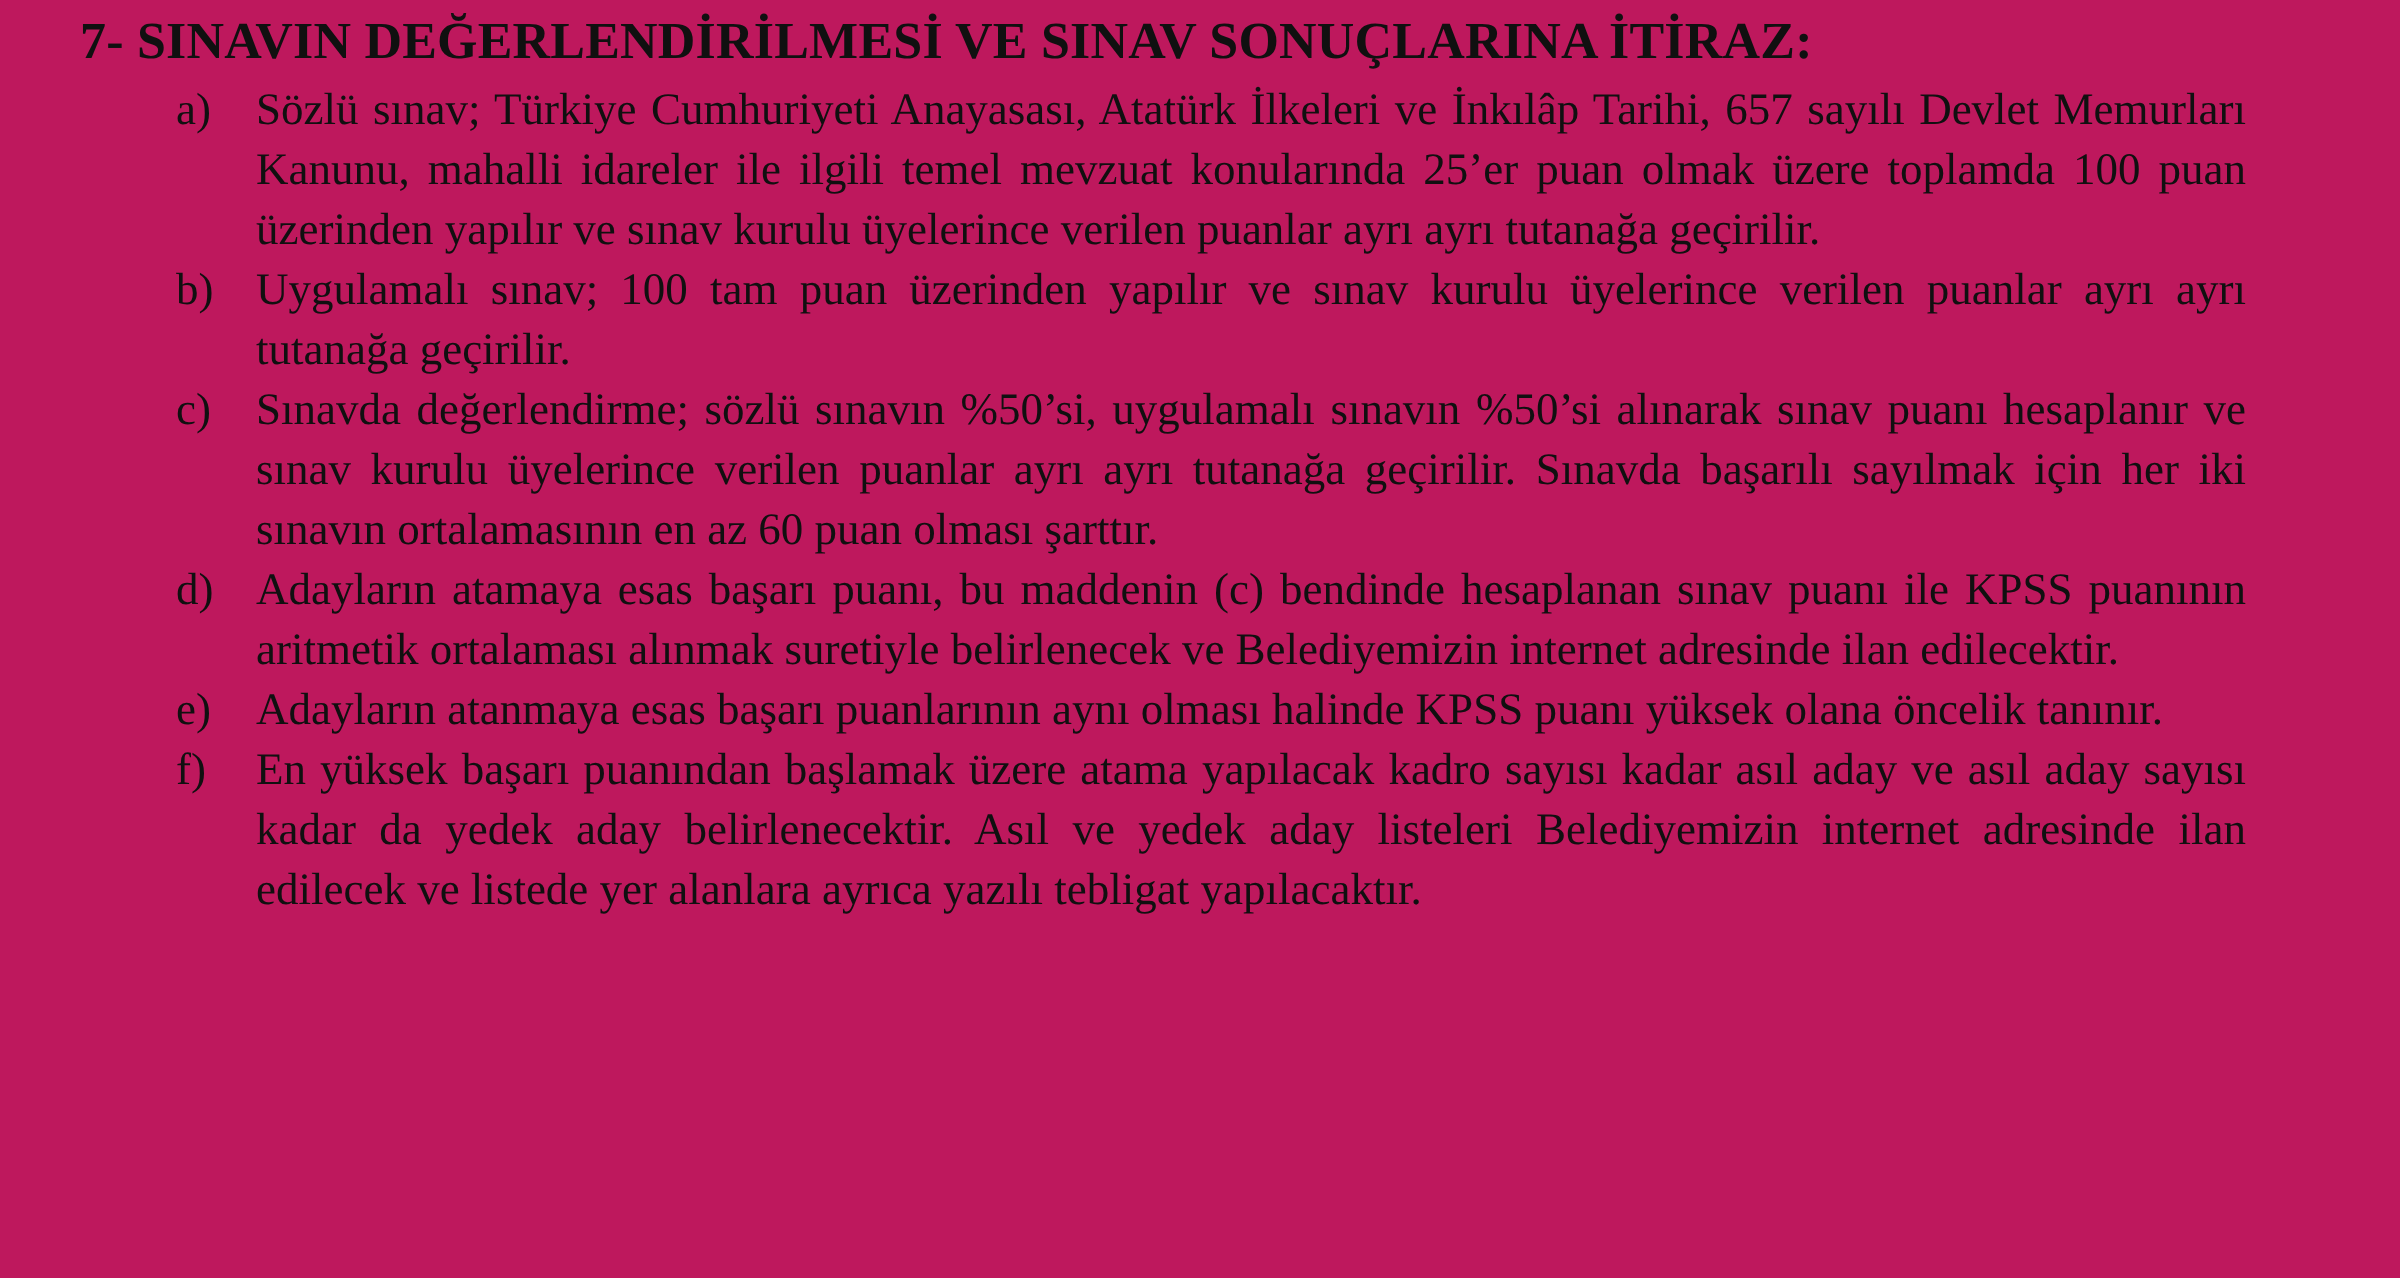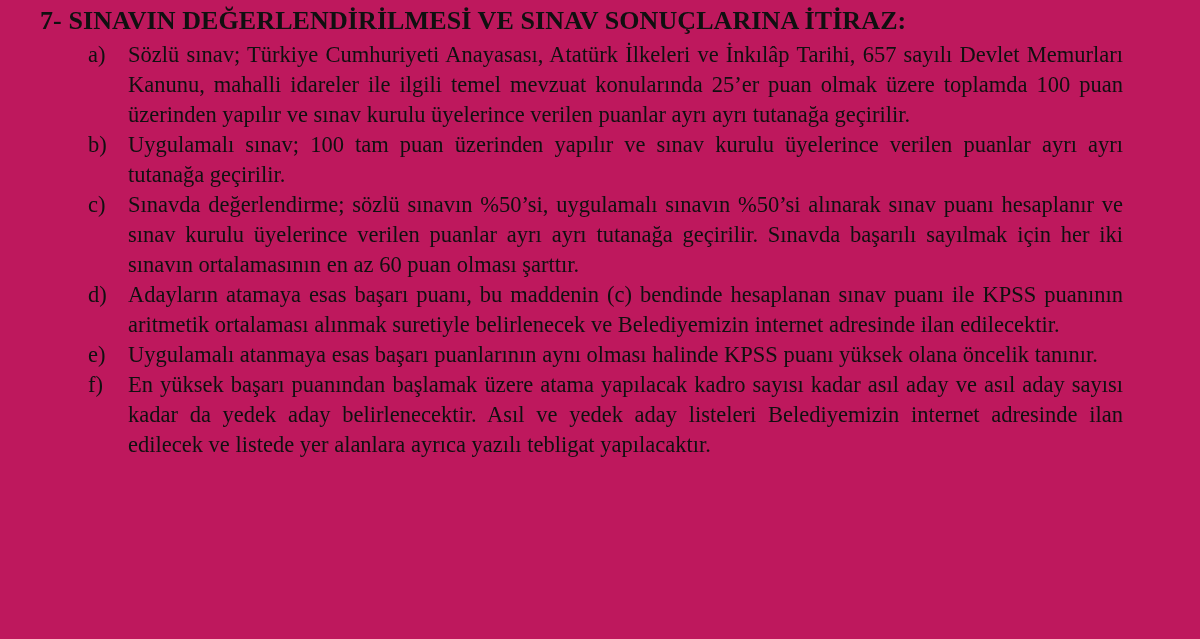--- a/index.html
+++ b/index.html
@@ -63,20 +63,20 @@
     <div class="item">
       <span class="marker">c)</span>
       <span class="text">Sınavda değerlendirme; sözlü sınavın %50’si, uygulamalı sınavın %50’si alınarak sınav puanı hesaplanır ve sınav kurulu üyelerince verilen puanlar ayrı ayrı tutanağa geçirilir. Sınavda başarılı sayılmak için her iki sınavın ortalamasının en az 60 puan olması şarttır.</span>
     </div>
     <div class="item">
       <span class="marker">d)</span>
       <span class="text">Adayların atamaya esas başarı puanı, bu maddenin (c) bendinde hesaplanan sınav puanı ile KPSS puanının aritmetik ortalaması alınmak suretiyle belirlenecek ve Belediyemizin internet adresinde ilan edilecektir.</span>
     </div>
     <div class="item">
       <span class="marker">e)</span>
-      <span class="text">Uygulamalı atanmaya esas başarı puanlarının aynı olması halinde KPSS puanı yüksek olana öncelik tanınır.</span>
+      <span class="text">Adayların atanmaya esas başarı puanlarının aynı olması halinde KPSS puanı yüksek olana öncelik tanınır.</span>
     </div>
     <div class="item">
       <span class="marker">f)</span>
       <span class="text">En yüksek başarı puanından başlamak üzere atama yapılacak kadro sayısı kadar asıl aday ve asıl aday sayısı kadar da yedek aday belirlenecektir. Asıl ve yedek aday listeleri Belediyemizin internet adresinde ilan edilecek ve listede yer alanlara ayrıca yazılı tebligat yapılacaktır.</span>
     </div>
   </div>
 </div>
 
 </body></html>

